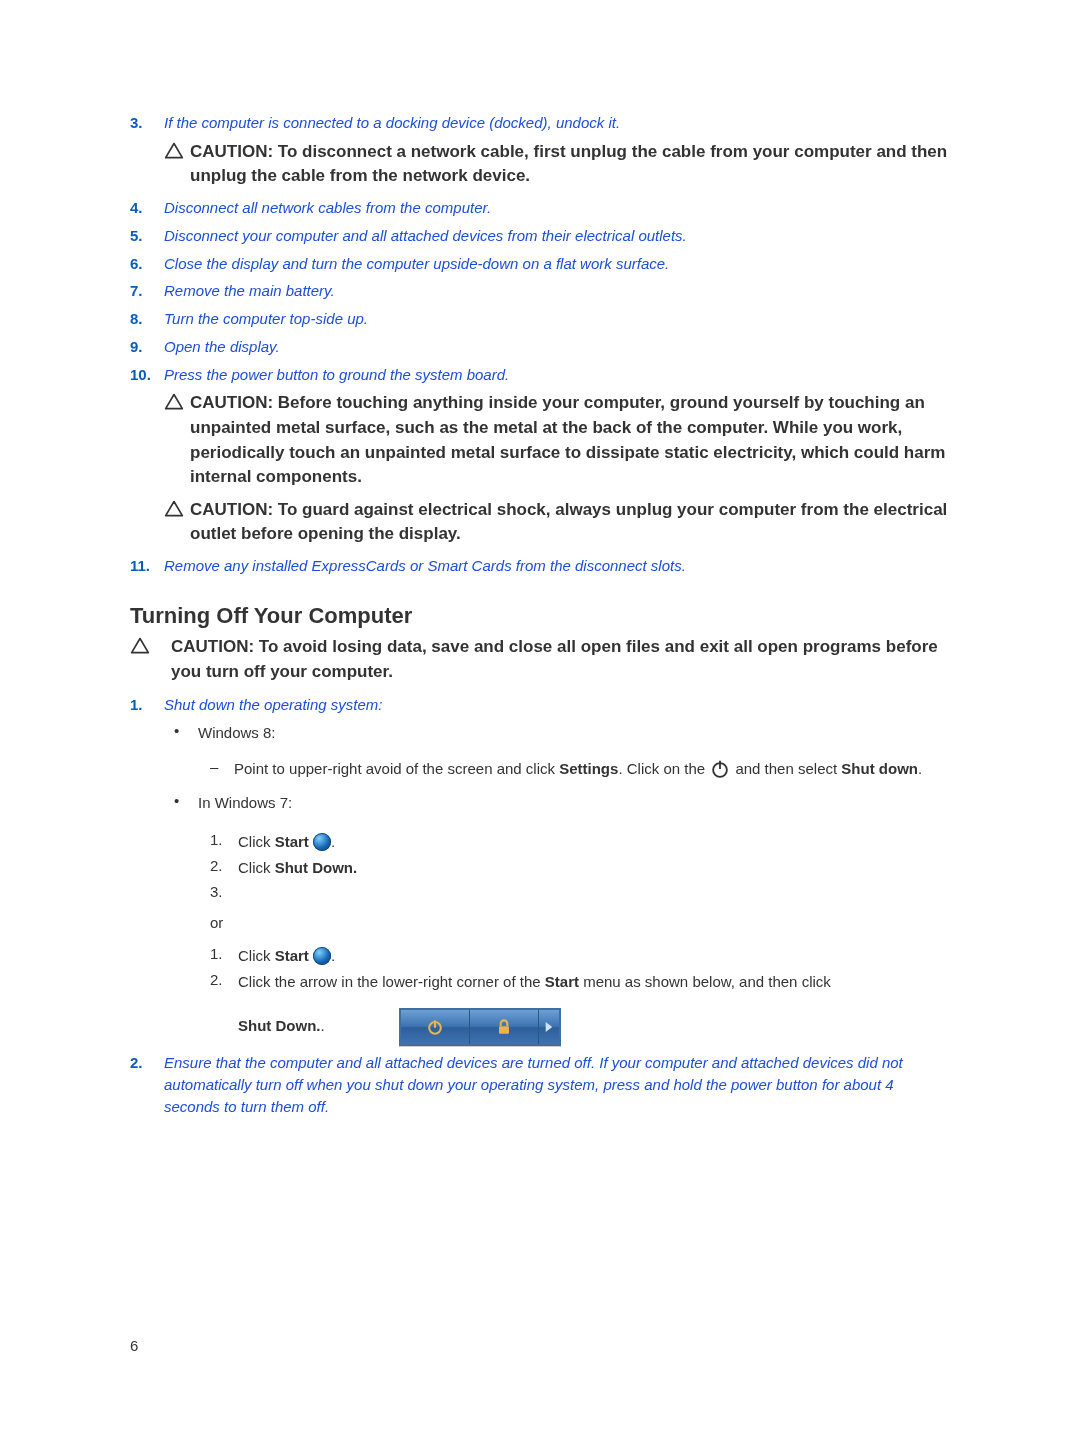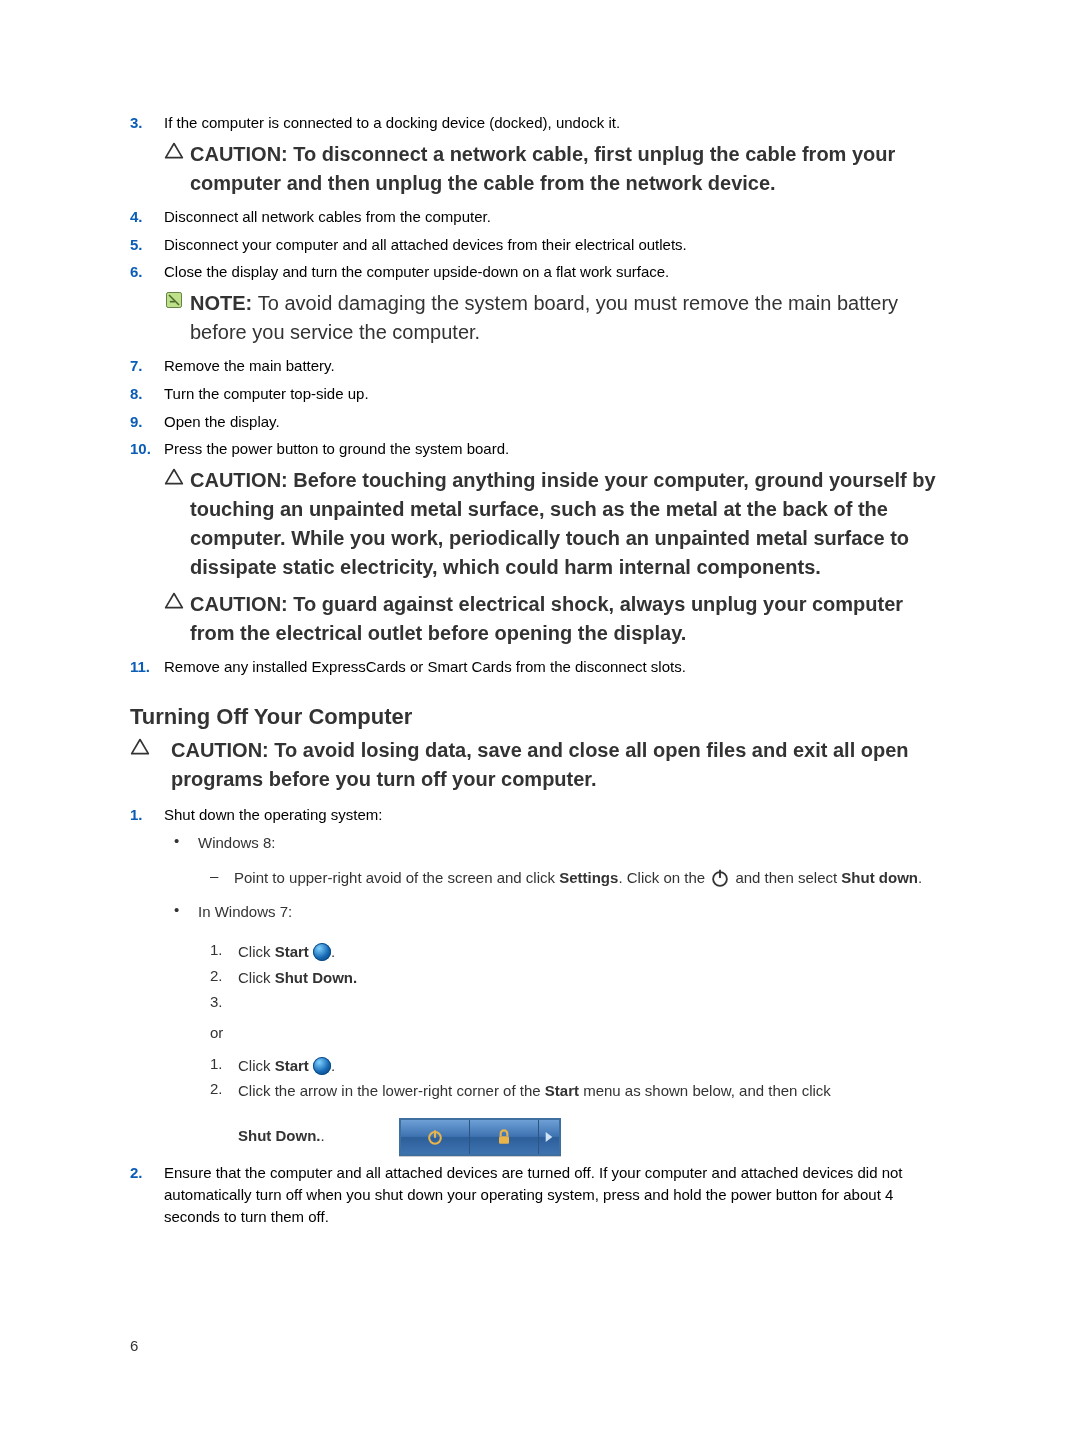--- a/index.html
+++ b/index.html
@@ -24,33 +24,34 @@
   .ol-num .num {
     flex: 0 0 34px;
     color: #0a5db6;
     font-weight: 700;
     font-size: 15px;
   }
   .ol-num .txt {
     flex: 1;
     font-size: 15px;
     line-height: 1.45;
-    color: #000000;
+    color: #1d4ed8;
+    font-style: italic;
   }
   .callout {
     display: flex;
     margin: 6px 0 8px 34px;
   }
   .callout .icon {
     flex: 0 0 26px;
     padding-top: 1px;
   }
   .callout .ctext {
     flex: 1;
-    font-size: 20px;
+    font-size: 17px;
     line-height: 1.45;
   }
   .callout.toplevel {
     margin-left: 0;
     gap: 15px;
   }
   .caution-icon svg {
     width: 20px;
     height: 20px;
   }
@@ -180,32 +181,20 @@
   </div>
   <div class="ol-num">
     <div class="num">5.</div>
     <div class="txt">Disconnect your computer and all attached devices from their electrical outlets.</div>
   </div>
   <div class="ol-num">
     <div class="num">6.</div>
     <div class="txt">Close the display and turn the computer upside-down on a flat work surface.</div>
   </div>
 
-  <div class="callout">
-    <div class="icon note-icon">
-      <svg viewBox="0 0 24 24">
-          <rect x="3" y="3" width="18" height="18" rx="2" fill="#bfe08a" stroke="#4a6b2a"></rect>
-          <path d="M6 6 L18 18" stroke="#4a6b2a" stroke-width="2"></path>
-          <path d="M7 14 H13" stroke="#4a6b2a" stroke-width="2"></path>
-        </svg>
-    </div>
-    <div class="ctext">
-      <span style="font-weight:700">NOTE: </span><span>To avoid damaging the system board, you must remove the main battery before you service the computer.</span>
-    </div>
-  </div>
 
   <div class="ol-num">
     <div class="num">7.</div>
     <div class="txt">Remove the main battery.</div>
   </div>
   <div class="ol-num">
     <div class="num">8.</div>
     <div class="txt">Turn the computer top-side up.</div>
   </div>
   <div class="ol-num">

